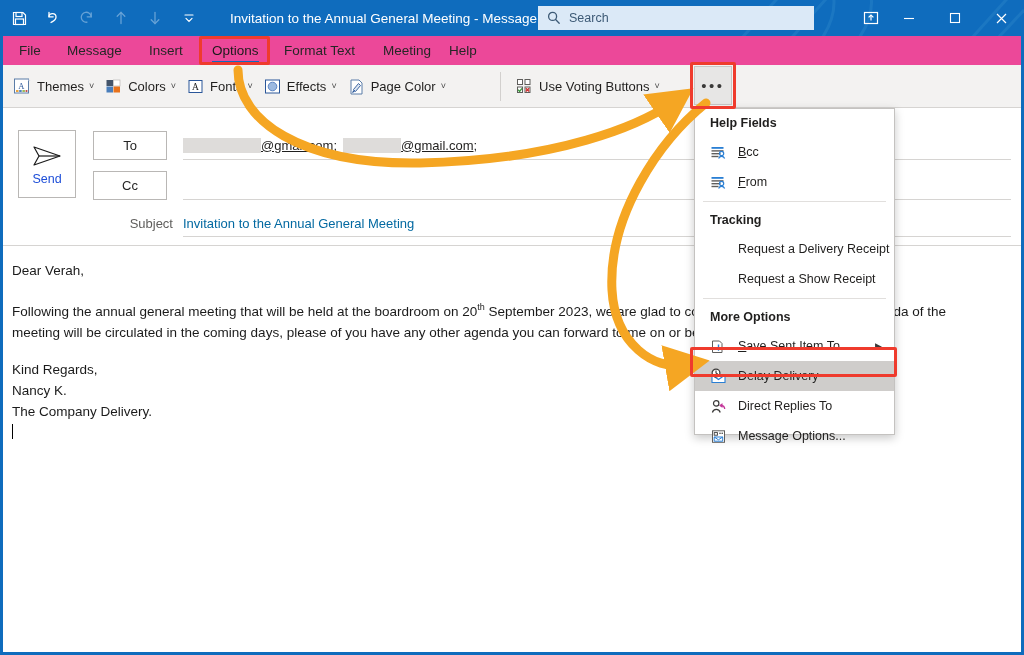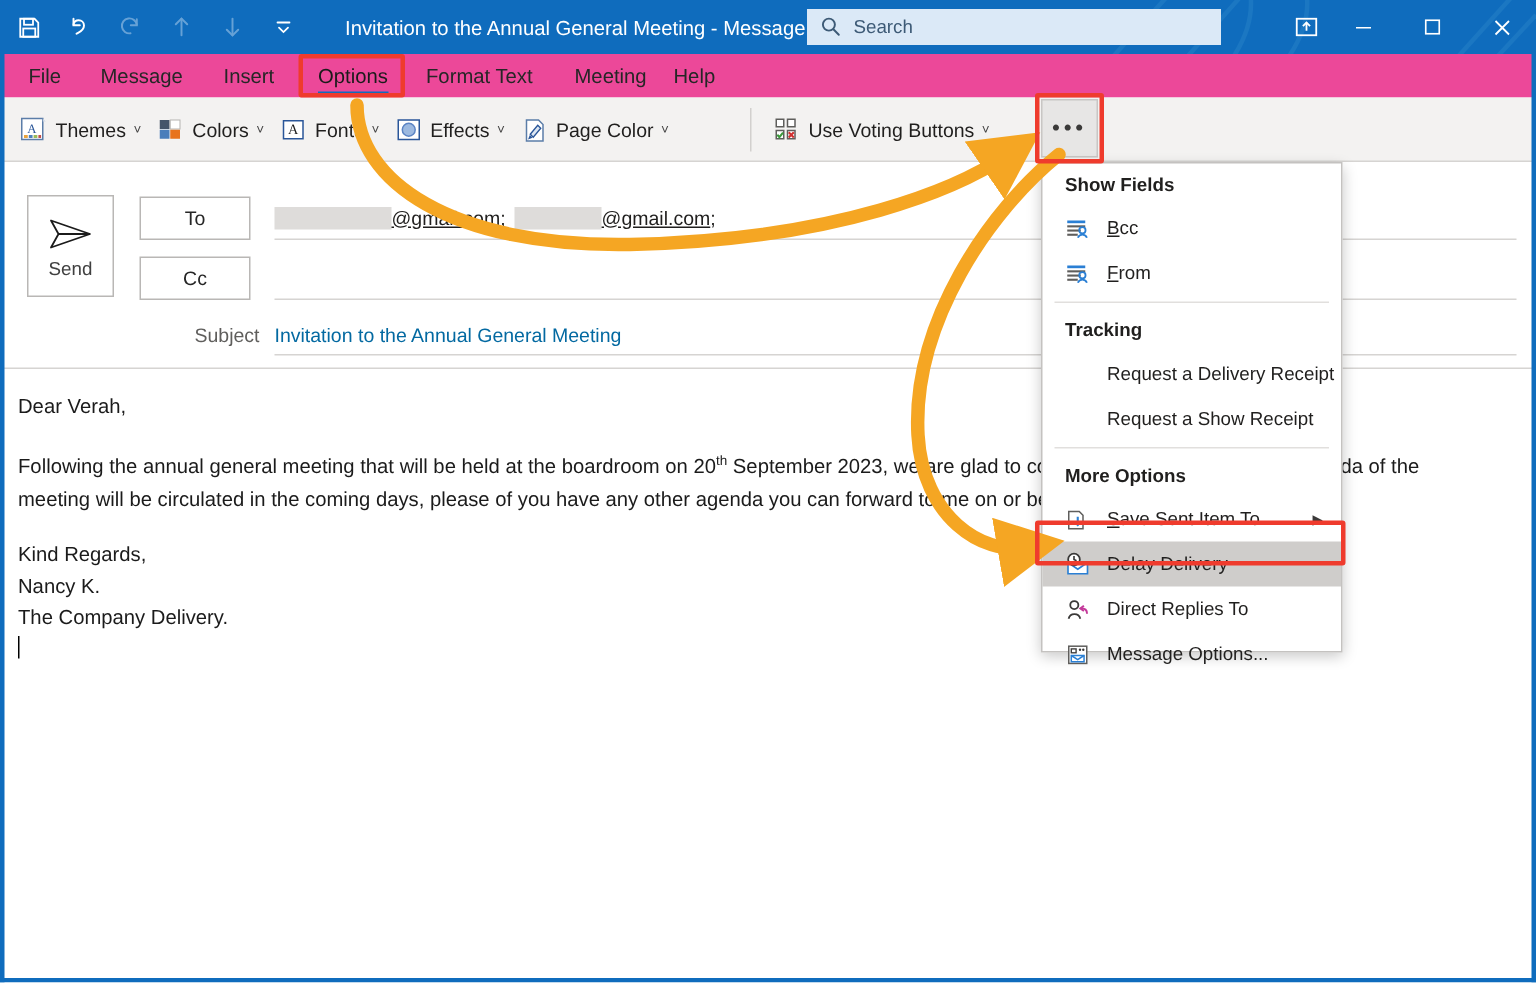--- a/index.html
+++ b/index.html
@@ -100,21 +100,21 @@
   #compose {
     position:absolute; left:0; top:108px; width:1024px; height:547px;
     background:#ffffff;
   }
   #sendbtn {
     position:absolute; left:18px; top:22px; width:58px; height:68px;
     border:1px solid #b9b7b5; background:#fff;
     display:flex; flex-direction:column; align-items:center; justify-content:center;
   }
   #sendbtn .sendglyph { width:34px; height:26px; }
-  #sendbtn .sendlbl { font-size:12.5px; color:#404040; margin-top:3px; }
+  #sendbtn .sendlbl { font-size:12.5px; color:#1d4ed8; margin-top:3px; }
   .fieldbtn {
     position:absolute; left:93px; width:74px; height:29px;
     border:1px solid #b9b7b5; background:#fff;
     display:flex; align-items:center; justify-content:center;
     font-size:13px; color:#262626;
   }
   #btn-to { top:23px; }
   #btn-cc { top:63px; }
   #row-to {
     position:absolute; left:183px; top:23px; width:828px; height:29px;
@@ -426,21 +426,21 @@
     <p class="tight"><span id="caret"></span></p>
   </div>
 </div>
 
 <div id="leftedge"></div>
 <div id="rightedge"></div>
 <div id="bottomedge"></div>
 
 <div id="menu">
 
-  <div class="m-head">Show Fields</div>
+  <div class="m-head">Help Fields</div>
 
   <div class="m-item">
     <svg class="mico" viewBox="0 0 17 17">
       <rect x="1.5" y="3" width="12" height="1.8" fill="#2a7fd4"></rect>
       <rect x="1.5" y="6.2" width="12" height="1.4" fill="#5f5e5c"></rect>
       <rect x="1.5" y="9" width="9" height="1.4" fill="#5f5e5c"></rect>
       <rect x="1.5" y="11.8" width="7" height="1.4" fill="#5f5e5c"></rect>
       <circle cx="11.6" cy="9.5" r="2.1" fill="none" stroke="#2a7fd4" stroke-width="1.2"></circle>
       <path d="M8.6 14.5 a3.2 3.2 0 0 1 6 0" fill="none" stroke="#2a7fd4" stroke-width="1.2"></path>
     </svg>

